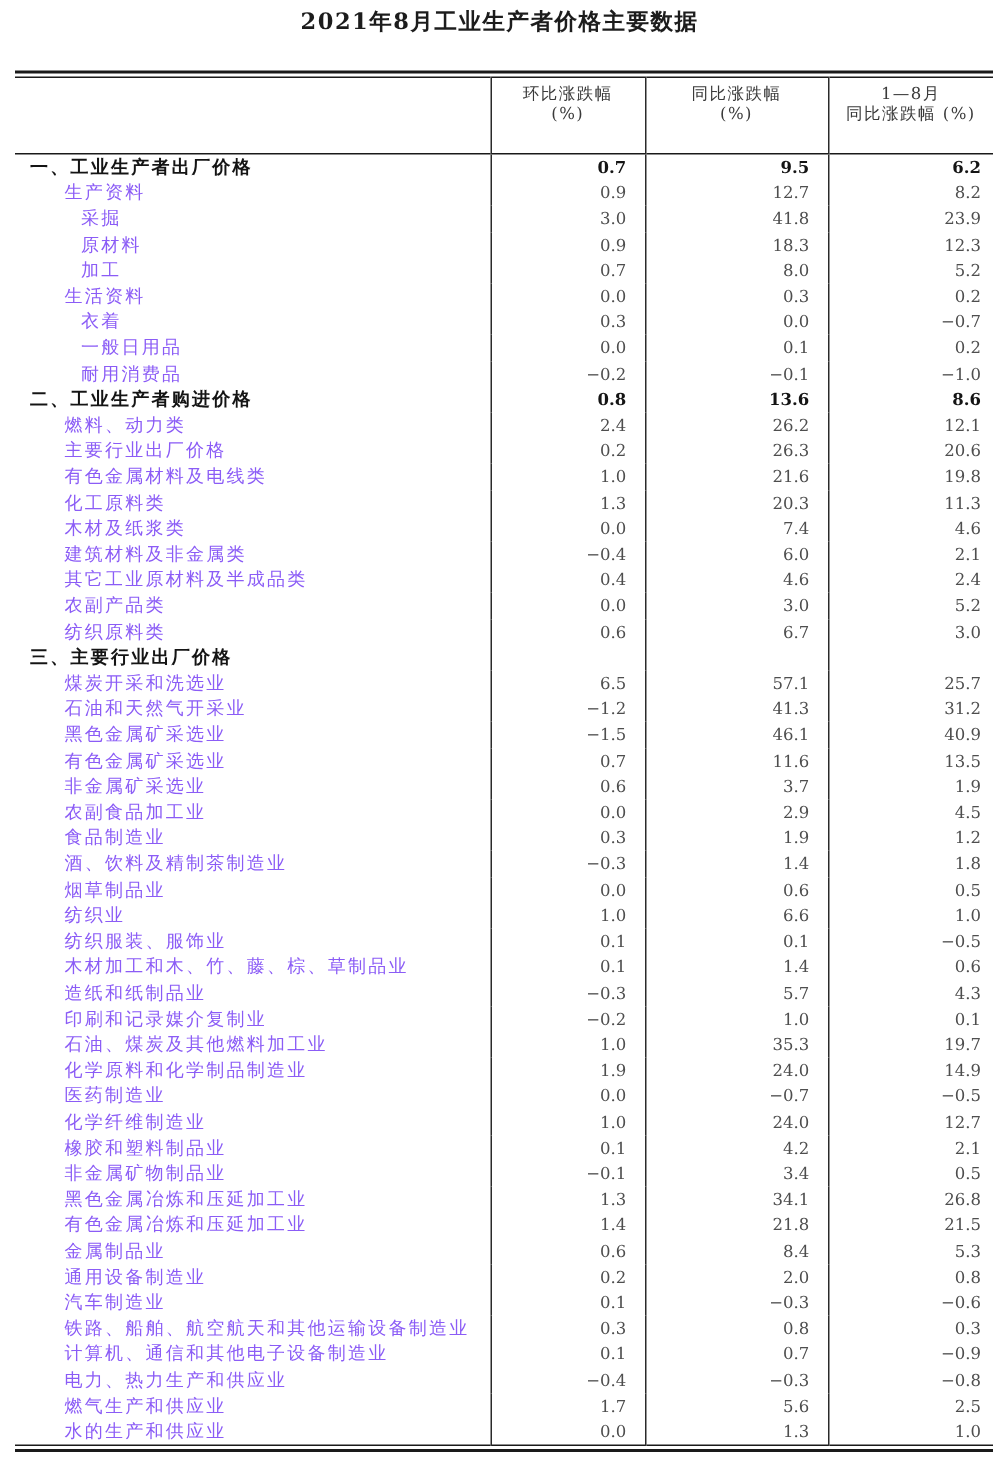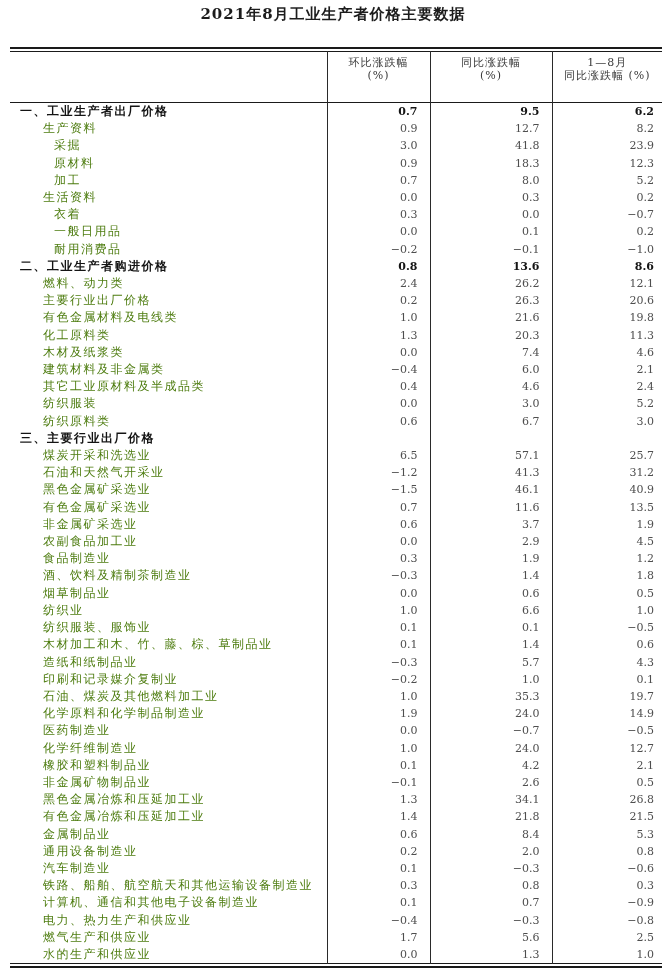--- a/index.html
+++ b/index.html
@@ -67,21 +67,21 @@
     font-size: 11px;
     line-height: 17.2px;
     color: #4a4a4a;
     vertical-align: middle;
     white-space: nowrap;
     overflow: hidden;
   }
   td.label {
     text-align: left;
     font-size: 12px;
-    color: #4d7c0f;
+    color: #8b5cf6;
     letter-spacing: 1.5px;
   }
   td.num {
     text-align: right;
     padding-right: 12px;
     color: #4e4e4e;
   }
   td.num-last { padding-right: 8px; }
   td.lv0 { padding-left: 10px; }
   td.lv1 { padding-left: 33px; }
@@ -217,21 +217,21 @@
     <td class="num v-div">6.0</td>
     <td class="num num-last v-div">2.1</td>
   </tr>
           <tr>
     <td class="label lv1">其它工业原材料及半成品类</td>
     <td class="num v-div">0.4</td>
     <td class="num v-div">4.6</td>
     <td class="num num-last v-div">2.4</td>
   </tr>
           <tr>
-    <td class="label lv1">纺织服装</td>
+    <td class="label lv1">农副产品类</td>
     <td class="num v-div">0.0</td>
     <td class="num v-div">3.0</td>
     <td class="num num-last v-div">5.2</td>
   </tr>
           <tr>
     <td class="label lv1">纺织原料类</td>
     <td class="num v-div">0.6</td>
     <td class="num v-div">6.7</td>
     <td class="num num-last v-div">3.0</td>
   </tr>
@@ -351,21 +351,21 @@
   </tr>
           <tr>
     <td class="label lv1">橡胶和塑料制品业</td>
     <td class="num v-div">0.1</td>
     <td class="num v-div">4.2</td>
     <td class="num num-last v-div">2.1</td>
   </tr>
           <tr>
     <td class="label lv1">非金属矿物制品业</td>
     <td class="num v-div">−0.1</td>
-    <td class="num v-div">2.6</td>
+    <td class="num v-div">3.4</td>
     <td class="num num-last v-div">0.5</td>
   </tr>
           <tr>
     <td class="label lv1">黑色金属冶炼和压延加工业</td>
     <td class="num v-div">1.3</td>
     <td class="num v-div">34.1</td>
     <td class="num num-last v-div">26.8</td>
   </tr>
           <tr>
     <td class="label lv1">有色金属冶炼和压延加工业</td>

